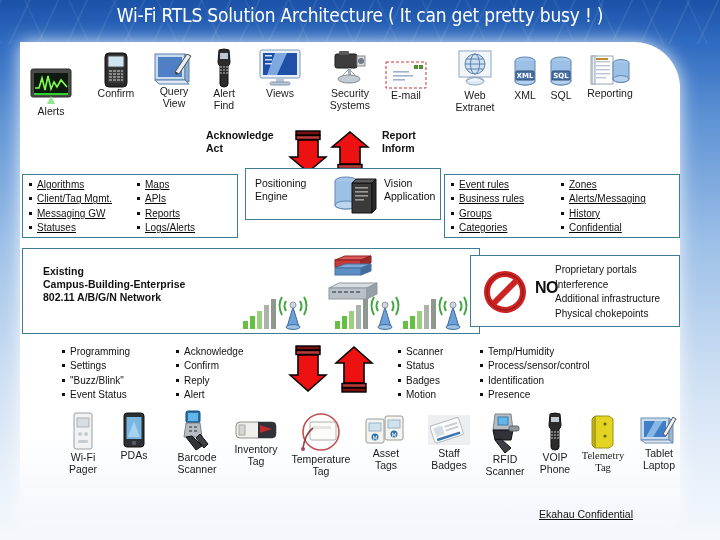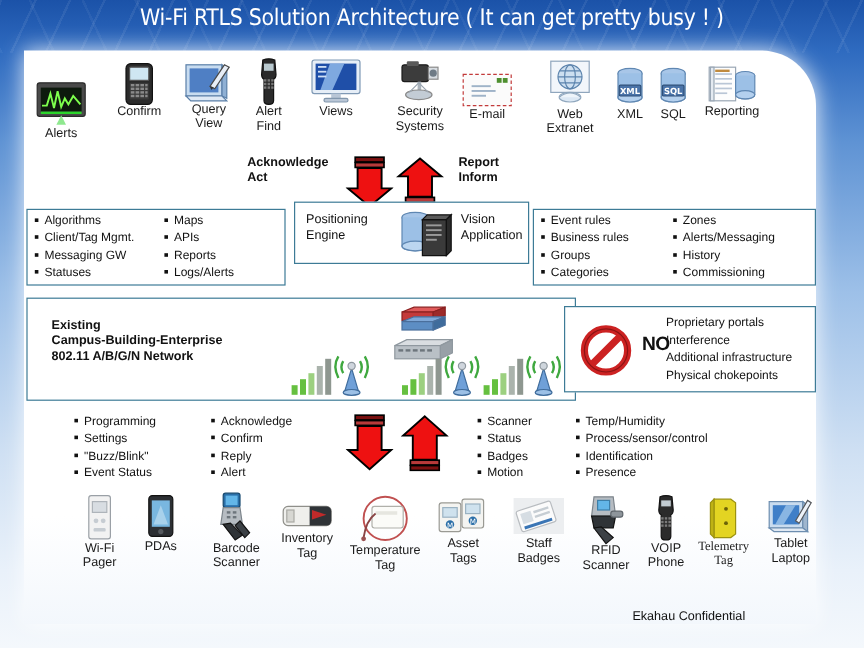--- a/index.html
+++ b/index.html
@@ -40,21 +40,21 @@
 
   
   .icell{position:absolute;text-align:center;}
   .icap{font-size:10.5px;color:#1a1a1a;line-height:11.5px;white-space:pre-line;}
   .ico{margin:0 auto;display:block;}
 
   
   .bbox{
     position:absolute;border:1px solid #3d7b96;background:#fff;box-sizing:border-box;
   }
-  .bcols{display:flex;gap:0;padding:3px 0 2px 0;}
+  .bcols{display:flex;gap:0;padding:3px 0 2px 0;text-decoration:underline;}
   .bcol{display:flex;}
   .bullets{list-style:none;margin:0;padding:0;}
   .bullets li{font-size:10px;line-height:14.4px;color:#111;white-space:nowrap;}
   .bul{width:14px;text-align:center;display:inline-block;}
   .bul i{display:inline-block;width:3px;height:3px;background:#111;vertical-align:2px;font-style:normal;}
 
   .netbox{
     position:absolute;border:1px solid #3d7b96;background:#fff;box-sizing:border-box;
   }
   .nettext{position:absolute;font-size:10.5px;font-weight:bold;color:#111;line-height:13px;}
@@ -323,21 +323,21 @@
           <li><span class="bul"><i></i></span><span>Business rules</span></li>
           <li><span class="bul"><i></i></span><span>Groups</span></li>
           <li><span class="bul"><i></i></span><span>Categories</span></li>
         </ul>
       </div>
       <div class="bcol" style="width:120px;">
         <ul class="bullets">
           <li><span class="bul"><i></i></span><span>Zones</span></li>
           <li><span class="bul"><i></i></span><span>Alerts/Messaging</span></li>
           <li><span class="bul"><i></i></span><span>History</span></li>
-          <li><span class="bul"><i></i></span><span>Commissioning</span></li>
+          <li><span class="bul"><i></i></span><span>Confidential</span></li>
         </ul>
       </div>
     </div>
   </div>
 
   <div class="netbox" style="left:22px;top:248px;width:458px;height:86px;">
     <div class="nettext" style="left:20px;top:16px;width:230px;white-space:pre-line;">Existing
 Campus-Building-Enterprise
  802.11 A/B/G/N Network</div>
 
@@ -626,15 +626,15 @@
       <rect x="5" y="7" width="22" height="16" fill="#3f7fc8"></rect>
       <polygon points="16,7 24,7 14,23 7,23" fill="#9cc4ea" opacity=".8"></polygon>
       <polygon points="30,4 34,7 34,29 30,26" fill="#9fb6ce" stroke="#6d8eb0"></polygon>
       <polygon points="2,26 6,29 34,29 30,26" fill="#e0e9f3" stroke="#6d8eb0"></polygon>
       <path d="M24 20 L34 3 L37 5 L27 22 Z" fill="#eef3f9" stroke="#55585c"></path>
     </svg>
     <div class="icap">Tablet
 Laptop</div>
   </div>
 
-  <div class="footer" style="left:527px;top:508px;">Ekahau Confidential</div>
+  <div class="footer" style="left:539px;top:508px;text-decoration:underline;">Ekahau Confidential</div>
 
 </div>
 
 </body></html>

